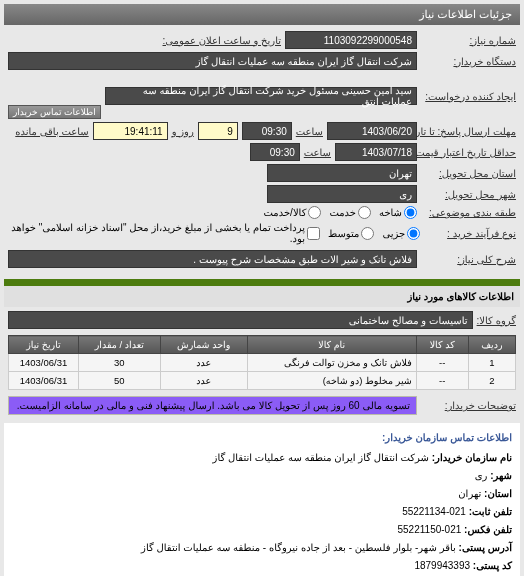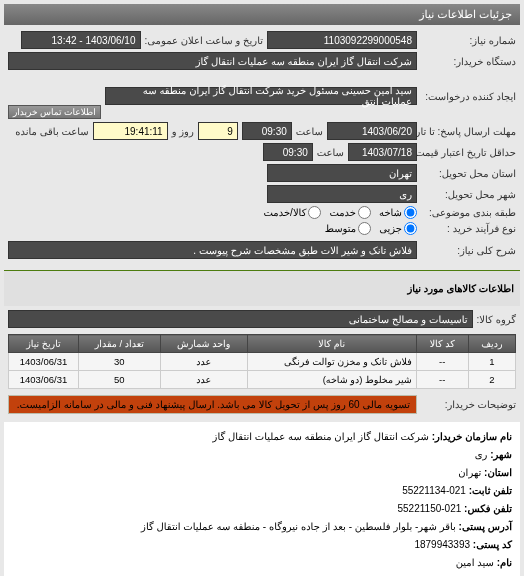--- a/index.html
+++ b/index.html
@@ -1,53 +1,52 @@
 <!DOCTYPE html>
 <html dir="rtl" lang="fa"><head>
 <meta charset="utf-8">
 <style>
 * { box-sizing: border-box; margin: 0; padding: 0; }
 body { font-family: Tahoma, Arial, sans-serif; font-size: 10px; background: #d4d4d4; direction: rtl; }
 .container { width: 524px; background: #e8e8e8; padding: 4px; }
 .header-bar { background: linear-gradient(#888, #666); color: #fff; padding: 4px 8px; font-size: 11px; margin-bottom: 4px; }
 .form-section { background: #e8e8e8; padding: 2px 4px; }
 .row { display: flex; align-items: center; margin-bottom: 3px; gap: 4px; }
-.lbl { color: #333; font-size: 10px; white-space: nowrap; text-align: right; }
+.lbl { color: #333; font-size: 10px; white-space: nowrap; text-align: right; text-decoration: underline; }
 .lbl.w1 { width: 95px; }
 .field { background: #4a4a4a; color: #fff; border: 1px solid #333; padding: 2px 4px; font-size: 10px; height: 18px; display: inline-flex; align-items: center; }
 .field.light { background: #fffac8; color: #000; }
 .btn { background: linear-gradient(#999,#777); color: #fff; border: 1px solid #555; padding: 1px 4px; font-size: 9px; cursor: pointer; margin-top: 32px; }
 .radio-group { display: inline-flex; gap: 8px; align-items: center; }
 .radio-group label { display: inline-flex; align-items: center; gap: 2px; font-size: 10px; }
-.section-title { background: #e0e0e0; padding: 12px 6px; font-weight: bold; font-size: 10px; border-top: 1px solid #4d7c0f; margin-top: 6px; }
+.section-title { background: #e0e0e0; padding: 5px 6px; font-weight: bold; font-size: 10px; border-top: 7px solid #4d7c0f; margin-top: 6px; }
 .group-row { display: flex; align-items: center; padding: 4px; gap: 4px; }
 .table-wrap { padding: 2px 4px; }
 table { width: 100%; border-collapse: collapse; font-size: 9.5px; }
 th { background: linear-gradient(#777,#555); color: #fff; padding: 3px 8px; border: 1px solid #444; font-weight: normal; }
 td { background: #f5f5f5; padding: 3px 4px; border: 1px solid #ccc; text-align: center; }
-.desc-field { background: #c2410c; border: 1px solid #bba; padding: 3px 6px; flex: 1; font-size: 10px; }
+.desc-field { background: #8b5cf6; border: 1px solid #bba; padding: 3px 6px; flex: 1; font-size: 10px; }
 .contact-section { background: #fff; padding: 6px 8px; margin-top: 4px; font-size: 10px; line-height: 1.8; }
 .contact-section .ctitle { color: #3b5998; font-weight: bold; margin-bottom: 2px; }
 .kv { display: inline; }
 .kv b { font-weight: bold; }
 </style>
 </head>
 <body>
 
 <div class="container">
 
   <div class="header-bar">جزئیات اطلاعات نیاز</div>
 
   <div class="form-section">
 
     <div class="row">
       <span class="lbl w1">شماره نیاز:</span>
-      <span class="field" style="width:150px">1103092299000548</span>
+      <span class="field" style="width:132px">1103092299000548</span>
       <span class="lbl">تاریخ و ساعت اعلان عمومی:</span>
-      <span class="field" style="width:120px">1403/06/10 - 13:42</span>
     </div>
 
     <div class="row">
       <span class="lbl w1">دستگاه خریدار:</span>
       <span class="field" style="flex:1">شرکت انتقال گاز ایران منطقه سه عملیات انتقال گاز</span>
     </div>
 
     <div class="row">
       <span class="lbl w1">ایجاد کننده درخواست:</span>
       <span class="field" style="flex:1">سید امین حسینی مسئول خرید شرکت انتقال گاز ایران منطقه سه عملیات انتق</span>
@@ -60,21 +59,21 @@
       <span class="lbl">ساعت</span>
       <span class="field" style="width:50px">09:30</span>
       <span class="field light" style="width:40px;text-align:center">9</span>
       <span class="lbl">روز و</span>
       <span class="field light" style="width:75px;text-align:center">19:41:11</span>
       <span class="lbl">ساعت باقی مانده</span>
     </div>
 
     <div class="row">
       <span class="lbl w1">حداقل تاریخ اعتبار قیمت: تا تاریخ:</span>
-      <span class="field" style="width:69px">1403/07/18</span>
+      <span class="field" style="width:82px">1403/07/18</span>
       <span class="lbl">ساعت</span>
       <span class="field" style="width:50px">09:30</span>
     </div>
 
     <div class="row">
       <span class="lbl w1">استان محل تحویل:</span>
       <span class="field" style="width:150px">تهران</span>
     </div>
 
     <div class="row">
@@ -103,20 +102,24 @@
     <div class="row">
       <span class="lbl w1">نوع فرآیند خرید :</span>
       <div class="radio-group">
         <label>
             <input type="radio" name="nt" checked="" style="">
             <span>جزیی</span>
           </label>
         <label>
             <input type="radio" name="nt" style="">
             <span>متوسط</span>
+          </label>
+        <label>
+            <input type="checkbox" style="">
+            <span>پرداخت تمام یا بخشی از مبلغ خرید،از محل "اسناد خزانه اسلامی" خواهد بود.</span>
           </label>
       </div>
     </div>
 
     <div class="row" style="margin-top:6px">
       <span class="lbl w1">شرح کلی نیاز:</span>
       <span class="field" style="flex:1">فلاش تانک و شیر الات طبق مشخصات شرح پیوست .</span>
     </div>
 
   </div>
@@ -160,20 +163,21 @@
       </tbody>
     </table>
   </div>
 
   <div class="row" style="padding:4px">
     <span class="lbl w1">توضیحات خریدار:</span>
     <span class="desc-field">تسویه مالی 60 روز پس از تحویل کالا می باشد. ارسال پیشنهاد فنی و مالی در سامانه الزامیست.</span>
   </div>
 
   <div class="contact-section">
+    <div class="ctitle">اطلاعات تماس سازمان خریدار:</div>
     <div class="kv"><b>نام سازمان خریدار:</b> <span>شرکت انتقال گاز ایران منطقه سه عملیات انتقال گاز</span></div><br>
     <div class="kv"><b>شهر:</b> <span>ری</span></div><br>
     <div class="kv"><b>استان:</b> <span>تهران</span></div><br>
     <div class="kv"><b>تلفن ثابت:</b> <span>021-55221134</span></div><br>
     <div class="kv"><b>تلفن فکس:</b> <span>021-55221150</span></div><br>
     <div class="kv"><b>آدرس پستی:</b> <span>باقر شهر- بلوار فلسطین - بعد از جاده نیروگاه - منطقه سه عملیات انتقال گاز</span></div><br>
     <div class="kv"><b>کد پستی:</b> <span>1879943393</span></div><br>
     <div class="kv"><b>نام:</b> <span>سید امین</span></div><br>
     <br>
     

